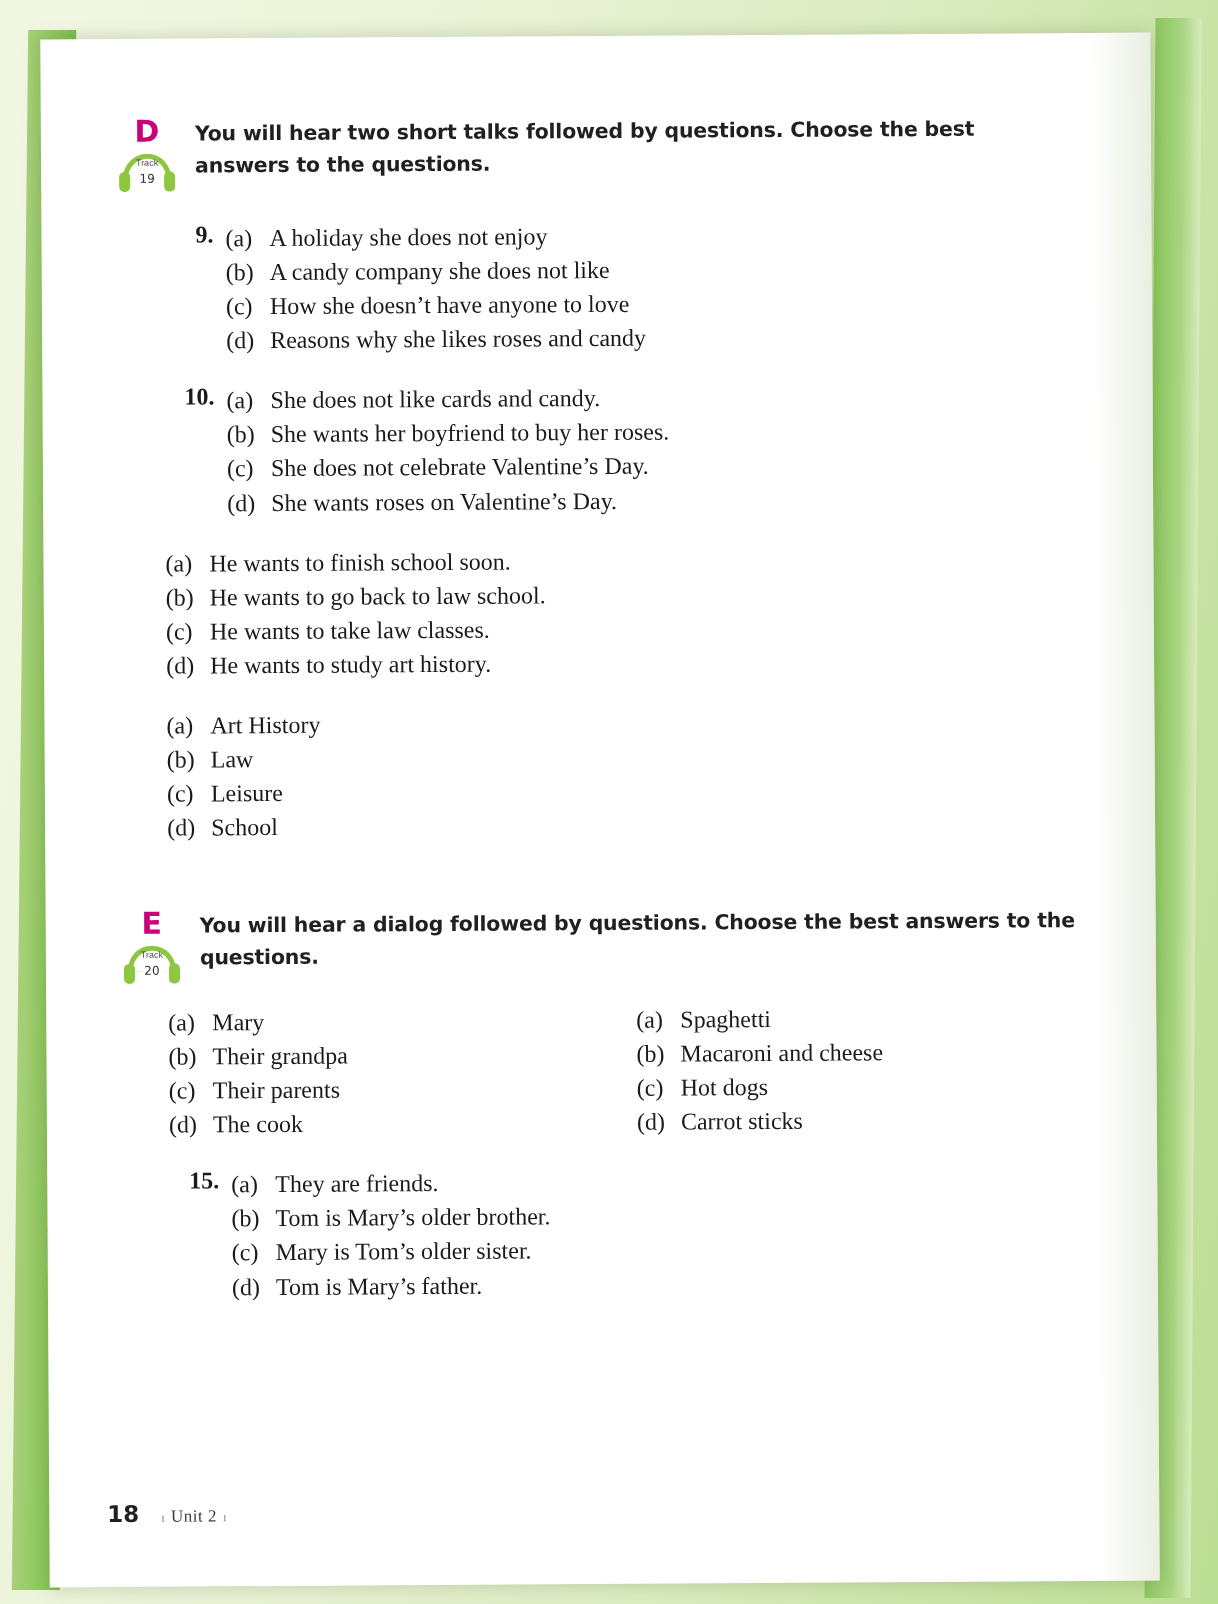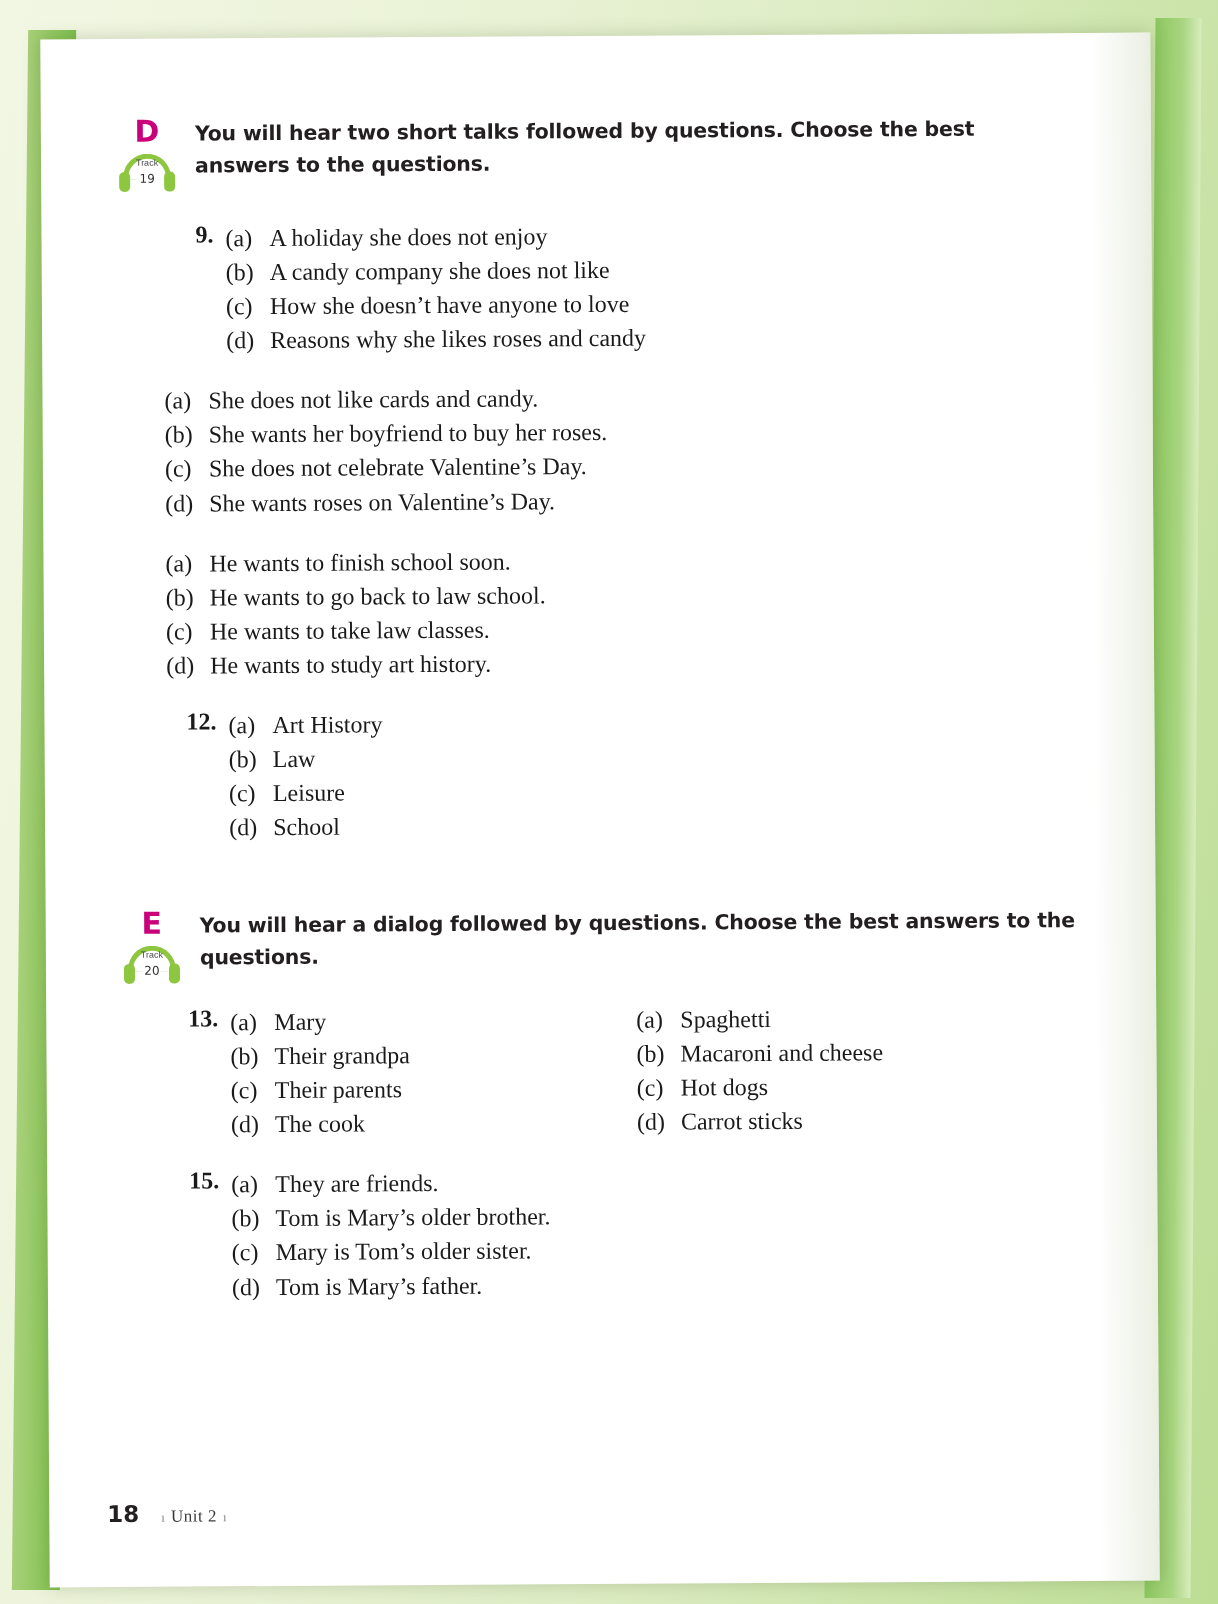--- a/index.html
+++ b/index.html
@@ -259,20 +259,21 @@
               <span class="choice-text">How she doesn’t have anyone to love</span>
             </div>
             <div class="choice">
               <span class="choice-tag">(d)</span>
               <span class="choice-text">Reasons why she likes roses and candy</span>
             </div>
           </div>
         </div>
 
         <div class="q-block">
+          <div class="q-num">10.</div>
           <div class="q-choices">
             <div class="choice">
               <span class="choice-tag">(a)</span>
               <span class="choice-text">She does not like cards and candy.</span>
             </div>
             <div class="choice">
               <span class="choice-tag">(b)</span>
               <span class="choice-text">She wants her boyfriend to buy her roses.</span>
             </div>
             <div class="choice">
@@ -301,21 +302,20 @@
               <span class="choice-text">He wants to take law classes.</span>
             </div>
             <div class="choice">
               <span class="choice-tag">(d)</span>
               <span class="choice-text">He wants to study art history.</span>
             </div>
           </div>
         </div>
 
         <div class="q-block">
-          <div class="q-num">12.</div>
           <div class="q-choices">
             <div class="choice">
               <span class="choice-tag">(a)</span>
               <span class="choice-text">Art History</span>
             </div>
             <div class="choice">
               <span class="choice-tag">(b)</span>
               <span class="choice-text">Law</span>
             </div>
             <div class="choice">
@@ -345,21 +345,20 @@
           </div>
         </div>
         <div class="sec-instr">You will hear a dialog followed by questions. Choose the best answers to the questions.</div>
       </div>
 
       <div class="q-list-e">
 
         <div class="two-col">
           <div class="col">
             <div class="q-block">
-              <div class="q-num">13.</div>
               <div class="q-choices">
                 <div class="choice">
                   <span class="choice-tag">(a)</span>
                   <span class="choice-text">Mary</span>
                 </div>
                 <div class="choice">
                   <span class="choice-tag">(b)</span>
                   <span class="choice-text">Their grandpa</span>
                 </div>
                 <div class="choice">

